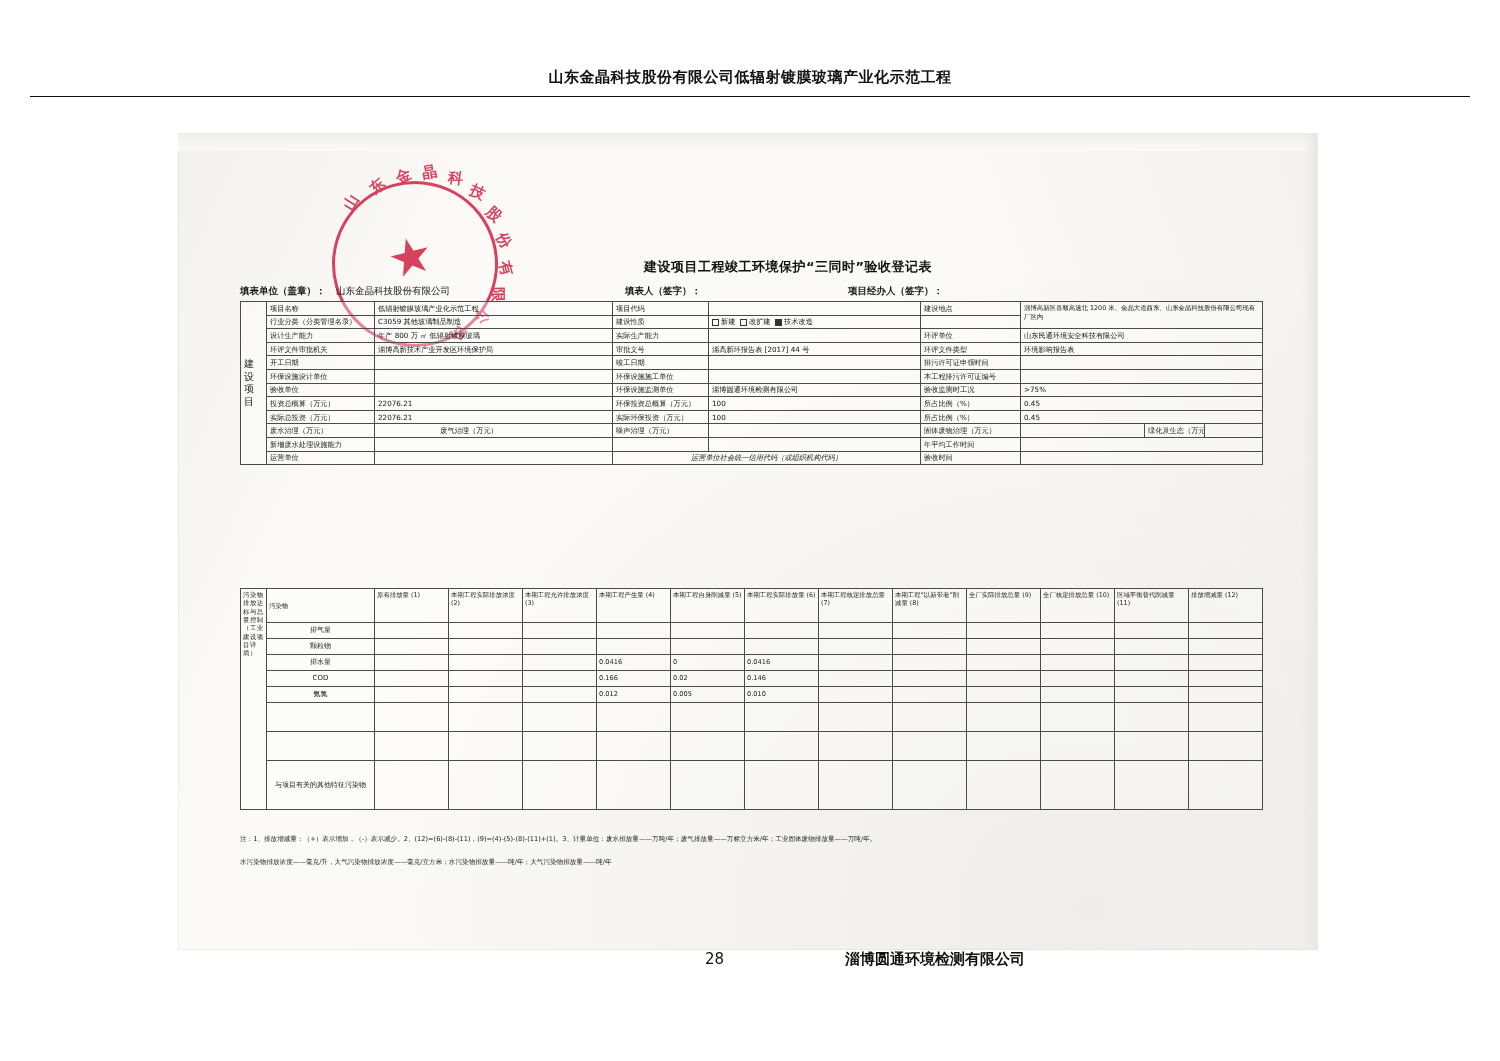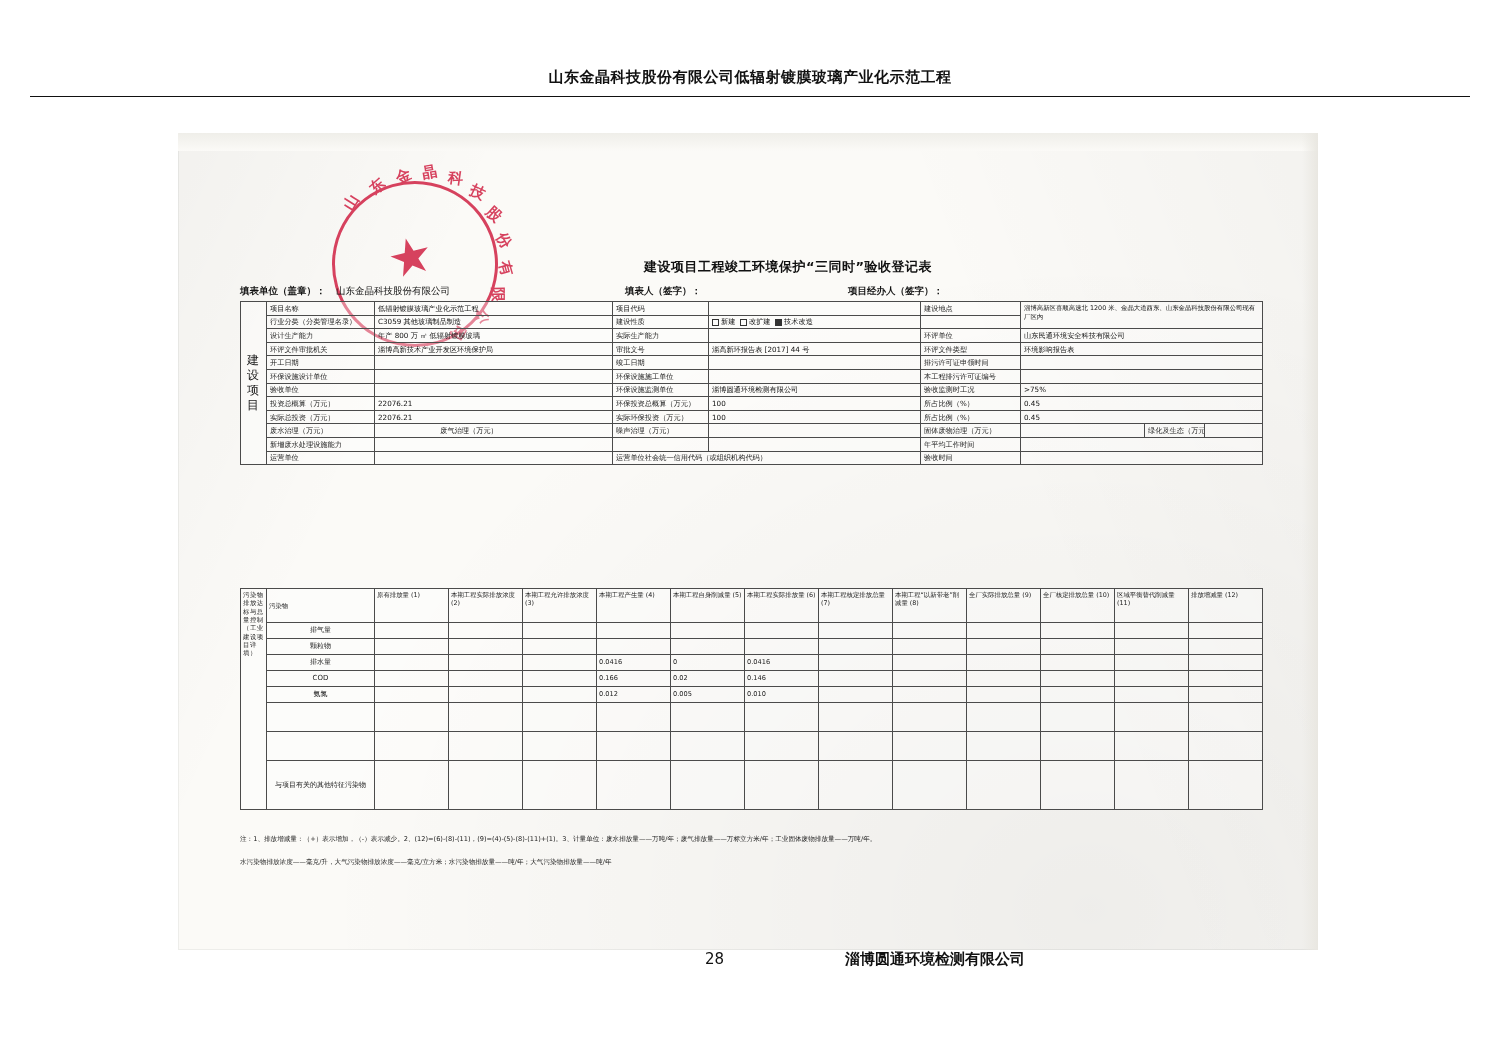--- a/index.html
+++ b/index.html
@@ -64,21 +64,21 @@
   }
   .grid td{
     border:1px solid #4b4b4b;
     height:12.6px;
     padding:0 3px;
     line-height:1.25;
     vertical-align:middle;
     overflow:hidden;
   }
   .vtitle{
-    text-align:center;font-size:12px;line-height:1.35;letter-spacing:1px;
+    text-align:left;font-size:10px;line-height:1.35;letter-spacing:1px;
   }
   .lbl{white-space:nowrap;}
   .val{color:#111;}
 
   .cb{display:inline-block;width:5px;height:5px;border:1px solid #333;margin-right:2px;vertical-align:middle;}
   .cb.on{background:#333;}
 
   
   .ptable{
     position:absolute;left:62px;top:455px;width:1022px;
@@ -273,21 +273,21 @@
         <td class="lbl">新增废水处理设施能力</td>
         <td class="val"></td>
         <td class="lbl"></td>
         <td class="val"></td>
         <td class="lbl">年平均工作时间</td>
         <td class="val" colspan="3"></td>
       </tr>
       <tr>
         <td class="lbl">运营单位</td>
         <td class="val"></td>
-        <td class="lbl" colspan="2" style="text-align:left;">运营单位社会统一信用代码（或组织机构代码）</td>
+        <td class="lbl" colspan="2" style="text-align:center;font-style:italic;">运营单位社会统一信用代码（或组织机构代码）</td>
         <td class="lbl">验收时间</td>
         <td class="val" colspan="3"></td>
       </tr>
     </tbody>
   </table>
 
   <table class="ptable">
     <colgroup>
       <col style="width:26px">
         <col style="width:108px">

